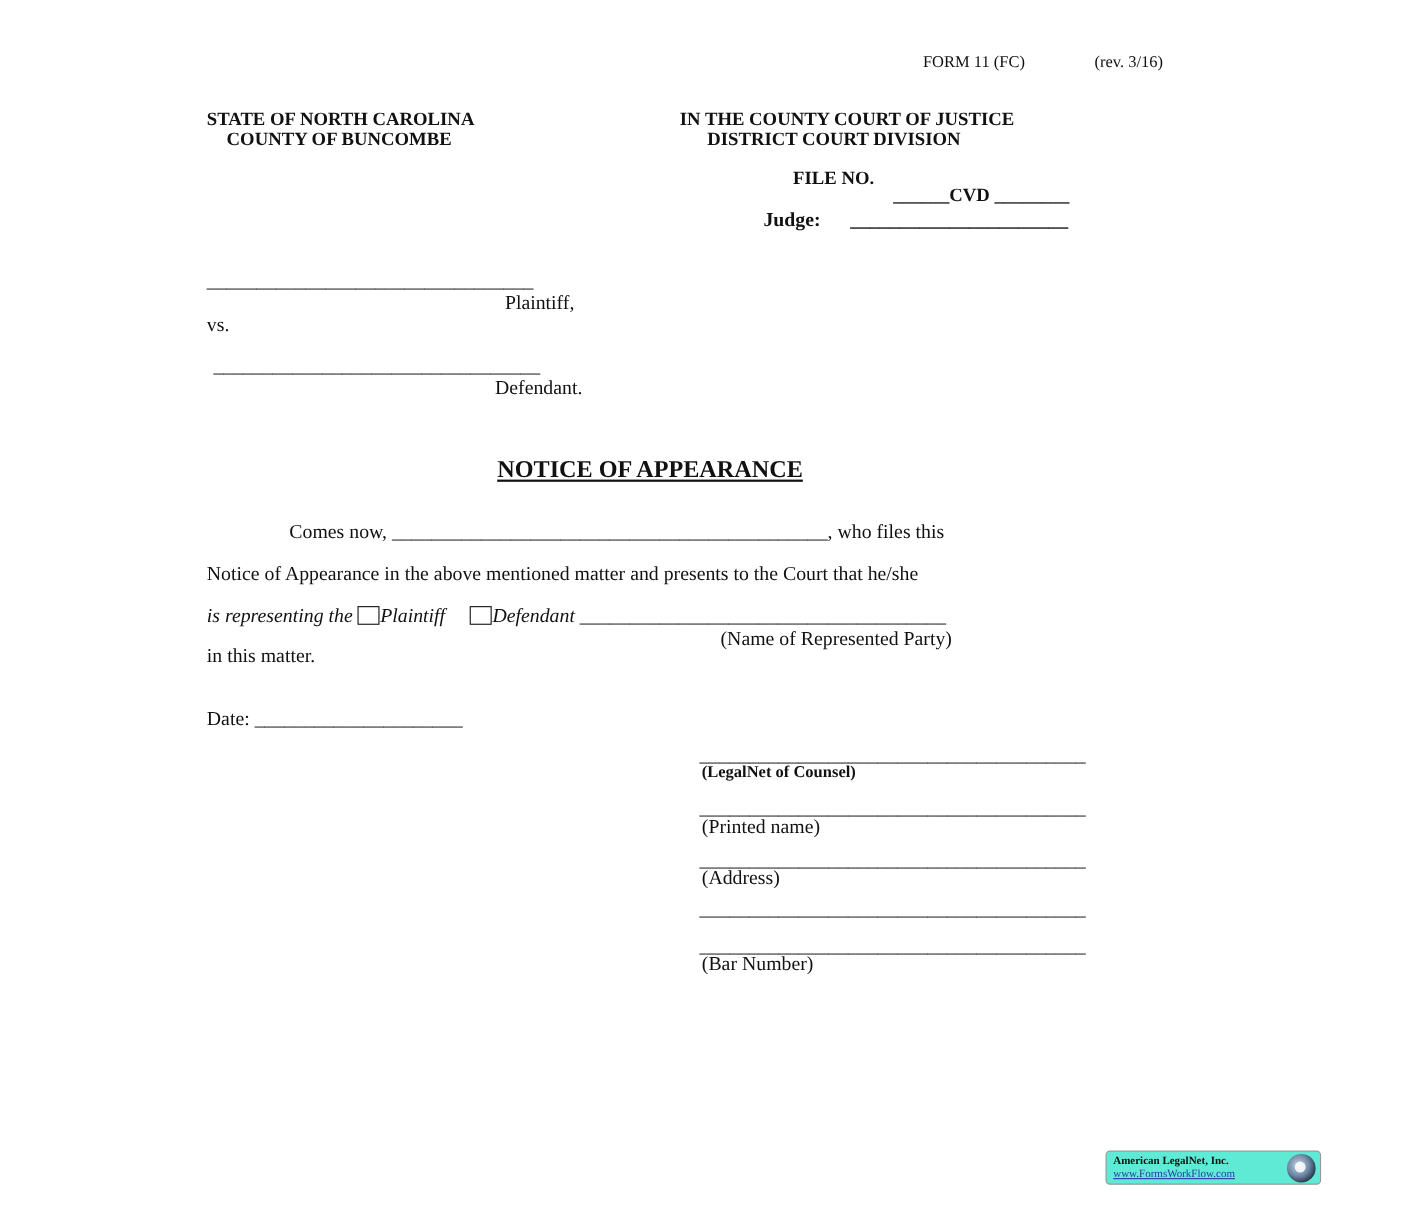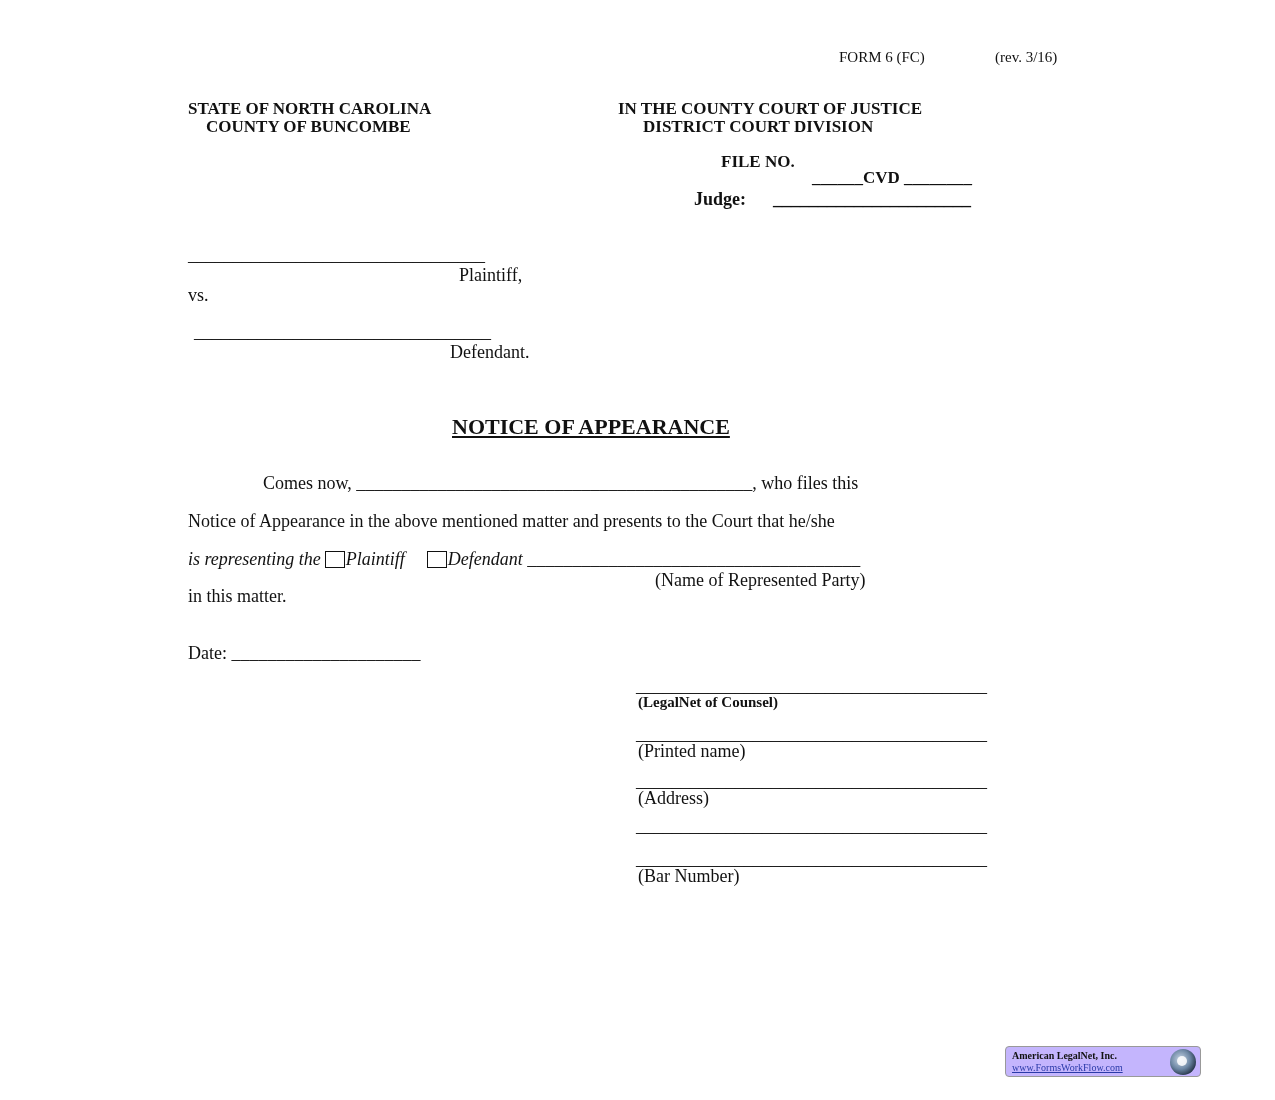--- a/index.html
+++ b/index.html
@@ -8,31 +8,31 @@
   .abs { position:absolute; white-space:nowrap; }
   .bold { font-weight:bold; }
   .f18 { font-size:18px; }
   .f17 { font-size:17px; }
   .f14 { font-size:18px; }
   .f15 { font-size:15px; }
   .title { font-size:22px; font-weight:bold; text-decoration:underline; }
   .checkbox { display:inline-block; width:20px; height:17px; border:1.3px solid #111;
               vertical-align:-3px; box-sizing:border-box; margin-left:4px; margin-right:1px;}
   .badge { position:absolute; left:1005px; top:1046px; width:194px; height:29px;
-           border:1px solid #999; border-radius:4px; background:#c4b5fd;text-align:center; }
+           border:1px solid #999; border-radius:4px; background:#5eead4;text-align:center; }
   .badge .name { position:absolute; left:6px; top:3px; font-size:10px; font-weight:bold; color:#111; }
   .badge .url { position:absolute; left:6px; top:15px; font-size:10px; color:#2a3aa8; text-decoration:underline; }
   .badge .globe { position:absolute; right:4px; top:2px; width:26px; height:26px; border-radius:50%;
            background:radial-gradient(circle at 40% 40%, #c8d6e6 0%, #6c86a3 45%, #27364a 75%, #0d1622 100%); }
   .badge .globe::after { content:""; position:absolute; left:7px; top:7px; width:10px; height:10px; border-radius:50%; background:#fff; opacity:.85; }
 </style>
 </head>
 <body>
 
-<div class="abs f15" style="left:839px; top:49px;">FORM 6 (FC)</div>
+<div class="abs f15" style="left:839px; top:49px;">FORM 11 (FC)</div>
 <div class="abs f15" style="left:995px; top:49px;">(rev. 3/16)</div>
 
 <div class="abs bold f17" style="left:188px; top:99px;">STATE OF NORTH CAROLINA</div>
 <div class="abs bold f17" style="left:206px; top:117px;">COUNTY OF BUNCOMBE</div>
 <div class="abs bold f17" style="left:618px; top:99px;">IN THE COUNTY COURT OF JUSTICE</div>
 <div class="abs bold f17" style="left:643px; top:117px;">DISTRICT COURT DIVISION</div>
 
 <div class="abs bold f17" style="left:689px; top:152px;margin-left:32px;">FILE NO.</div>
 <div class="abs bold f17" style="left:812px; top:152px;margin-top:16px;">______CVD ________</div>
 

